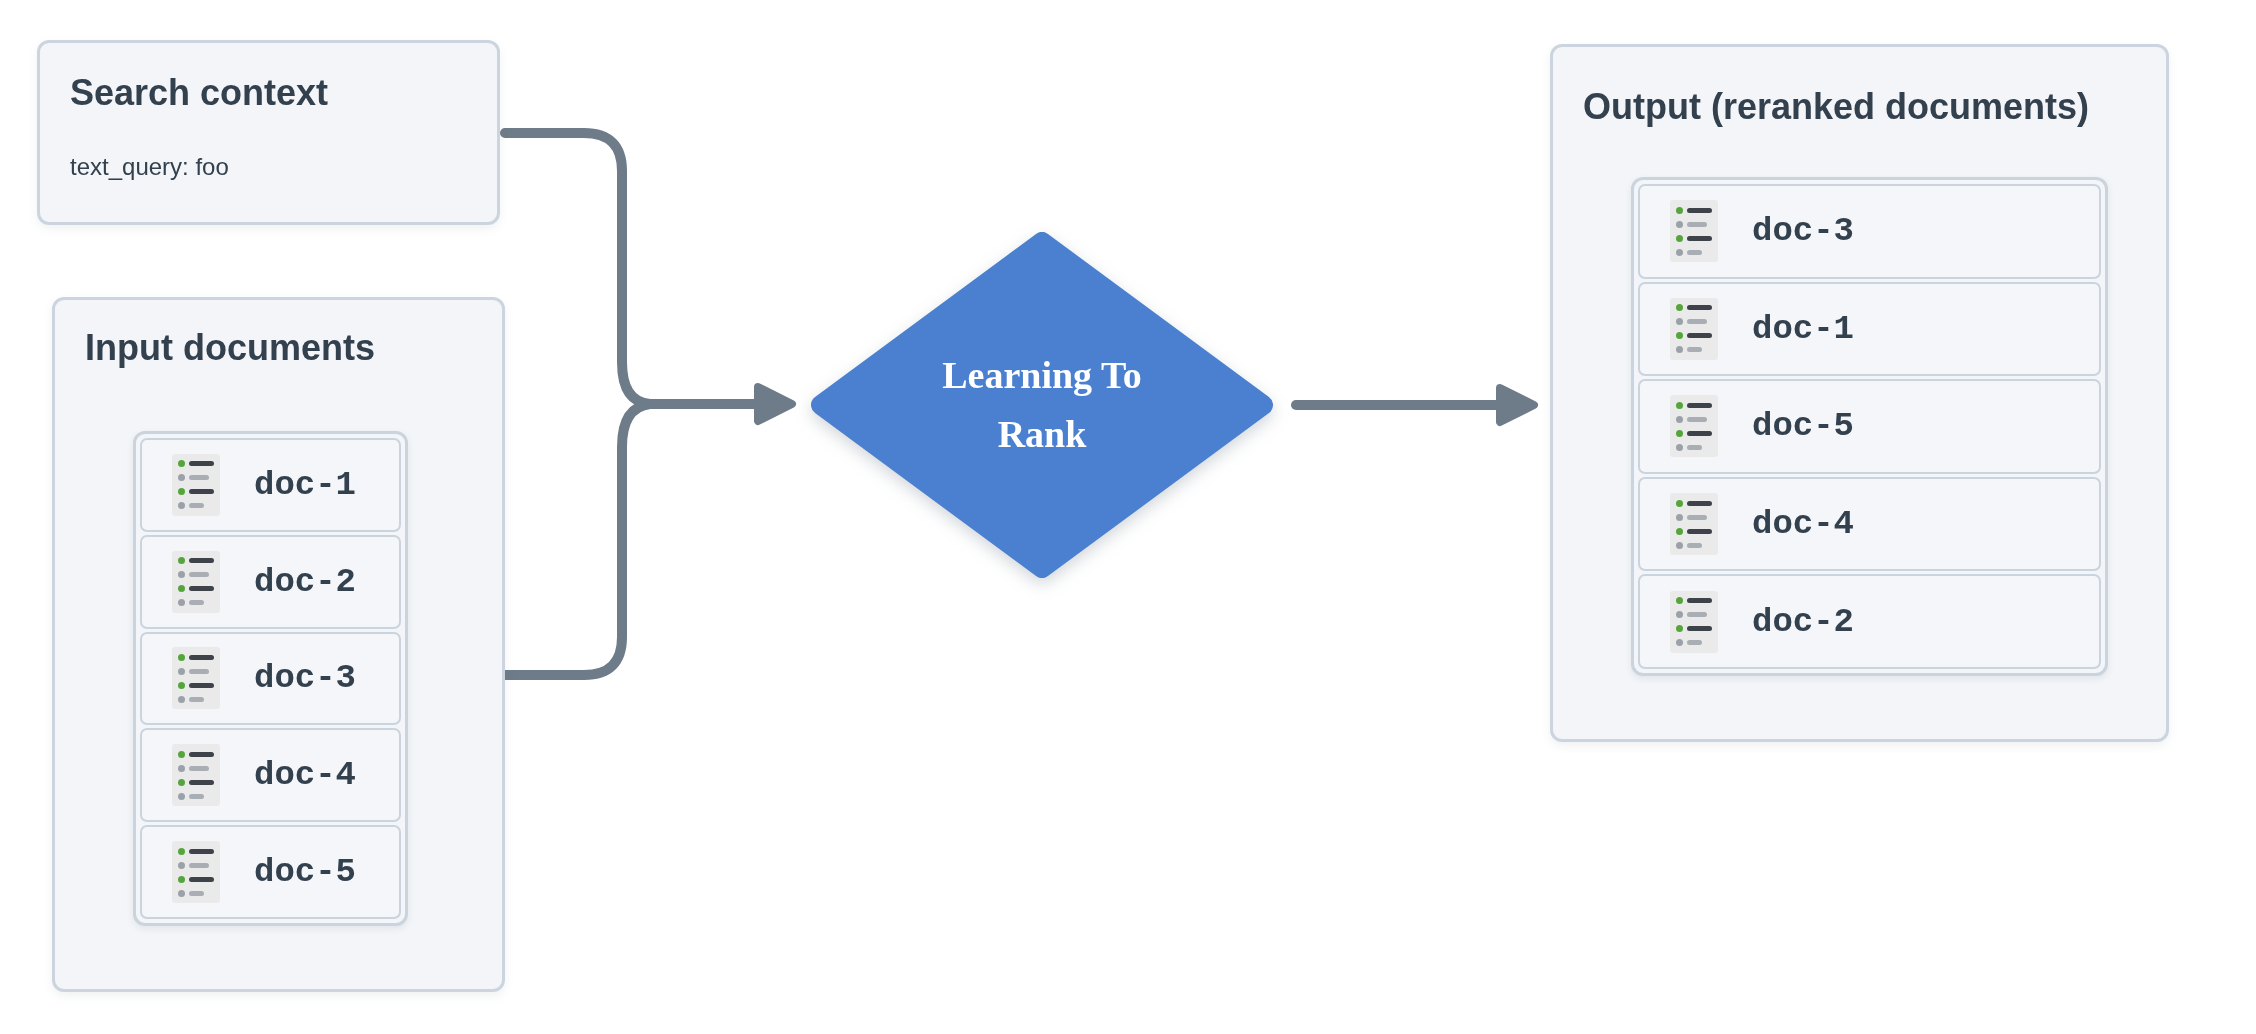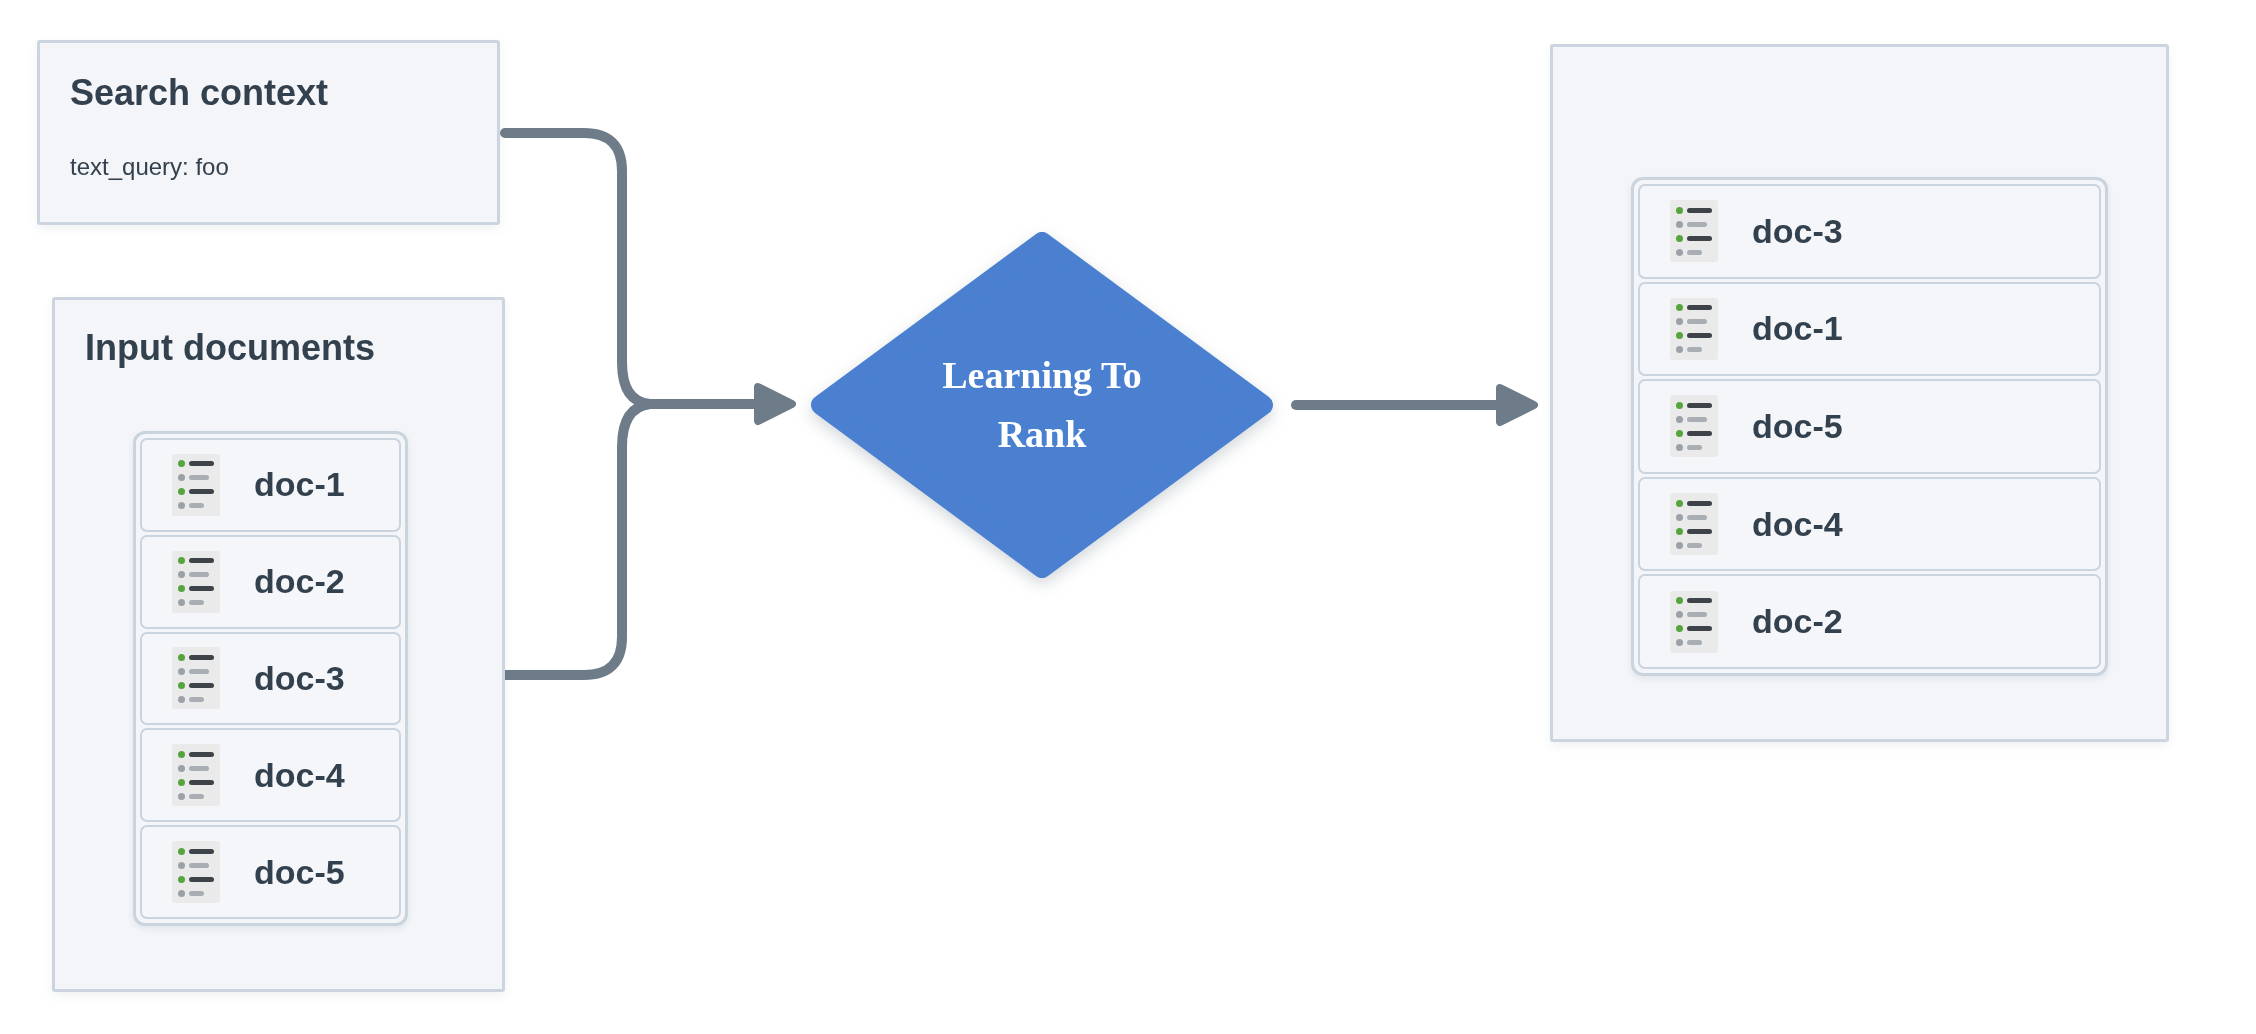--- a/index.html
+++ b/index.html
@@ -26,21 +26,21 @@
   .canvas{position:relative;width:2256px;height:1034px;background:#ffffff;}
 
   svg.connectors{position:absolute;left:0;top:0;width:2256px;height:1034px;}
   .connector{fill:none;stroke:var(--connector-gray,#6e7b88);stroke-width:10;stroke-linecap:round;}
   .arrow-head{fill:var(--connector-gray,#6e7b88);stroke:var(--connector-gray,#6e7b88);stroke-width:8;stroke-linejoin:round;}
 
   .box{
     position:absolute;
     background:var(--box-fill,#f3f5f8);
     border:3px solid var(--box-border,#ccd5df);
-    border-radius:3px;
+    border-radius:12px;
     box-shadow:0 4px 10px rgba(110,123,136,0.10);
   }
   .box-title{
     position:absolute;left:30px;
     font-size:36px;font-weight:bold;line-height:1.2;
     color:var(--text-dark,#33404e);white-space:nowrap;
   }
   .box-sub{
     position:absolute;left:30px;
     font-size:24px;font-weight:normal;line-height:1.2;
@@ -72,21 +72,21 @@
     flex:1 1 0;
     display:flex;align-items:center;
     padding-left:30px;
     background:var(--card-fill,#f4f6f9);
     border:2px solid var(--card-border,#c9d4de);
     border-radius:7px;
   }
   .doc-label{
     margin-left:34px;
     font-size:34px;font-weight:bold;
-    color:var(--text-dark,#33404e);white-space:nowrap;
+    color:var(--text-dark,#33404e);white-space:nowrap;font-family:Liberation Mono, monospace;
   }
 
   .doc-icon{
     width:48px;height:62px;flex:0 0 48px;
     background:var(--icon-bg,#eaeaeb);
     border-radius:3px;
     display:flex;flex-direction:column;justify-content:center;
     gap:8px;padding:7px 6px;
   }
   .ic-row{display:flex;align-items:center;gap:4px;height:6px;}
@@ -251,20 +251,21 @@
   </section>
 
   <div class="diamond-node">
     <svg viewBox="0 0 466 350" aria-hidden="true">
       <polygon class="diamond-shape" points="12,175 233,12 454,175 233,338"></polygon>
     </svg>
     <div class="diamond-label">Learning To Rank</div>
   </div>
 
   <section class="box output-documents">
+    <h2 class="box-title">Output (reranked documents)</h2>
     <div class="doc-stack">
 
         <div class="doc-card">
           <span class="doc-icon">
             <span class="ic-row">
               <span class="dot green"></span>
               <span class="bar dark w1"></span>
             </span>
             <span class="ic-row">
               <span class="dot gray"></span>

